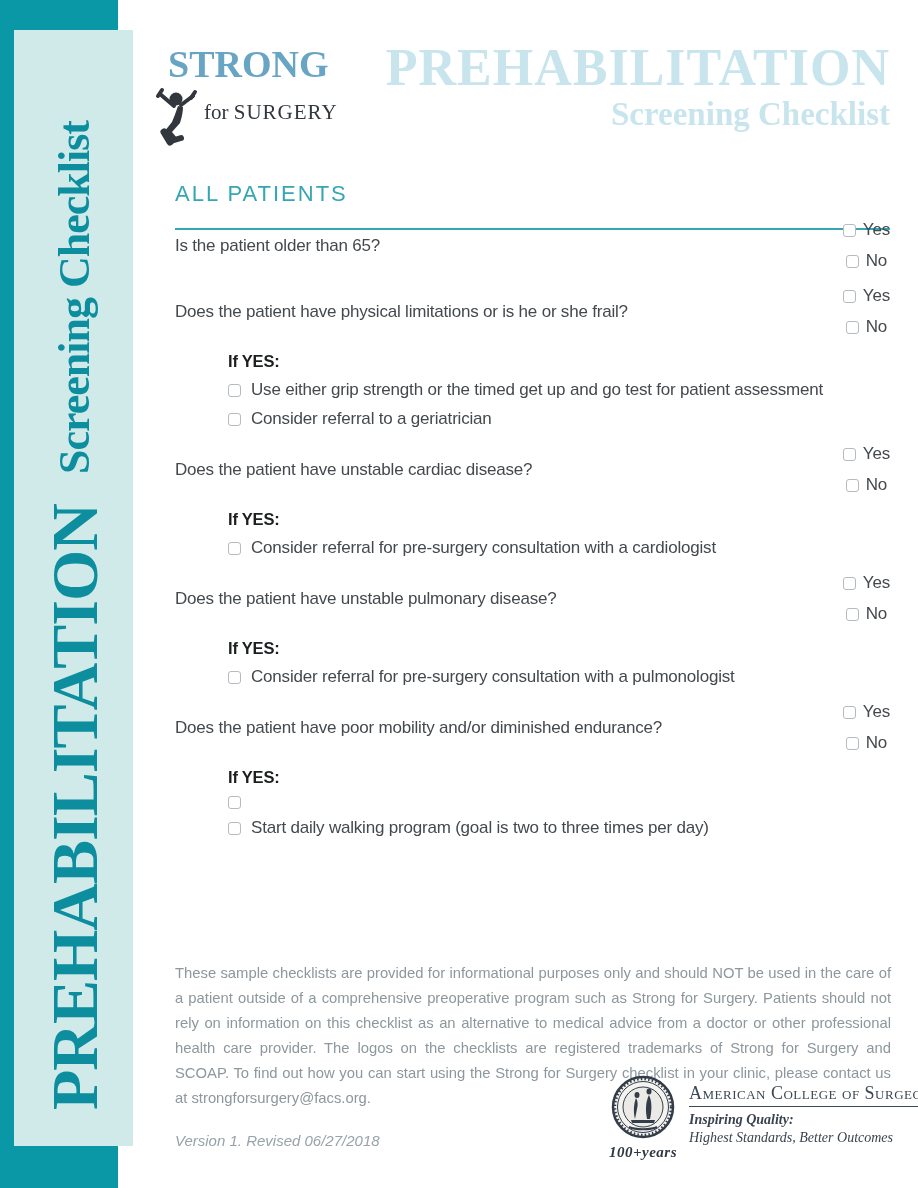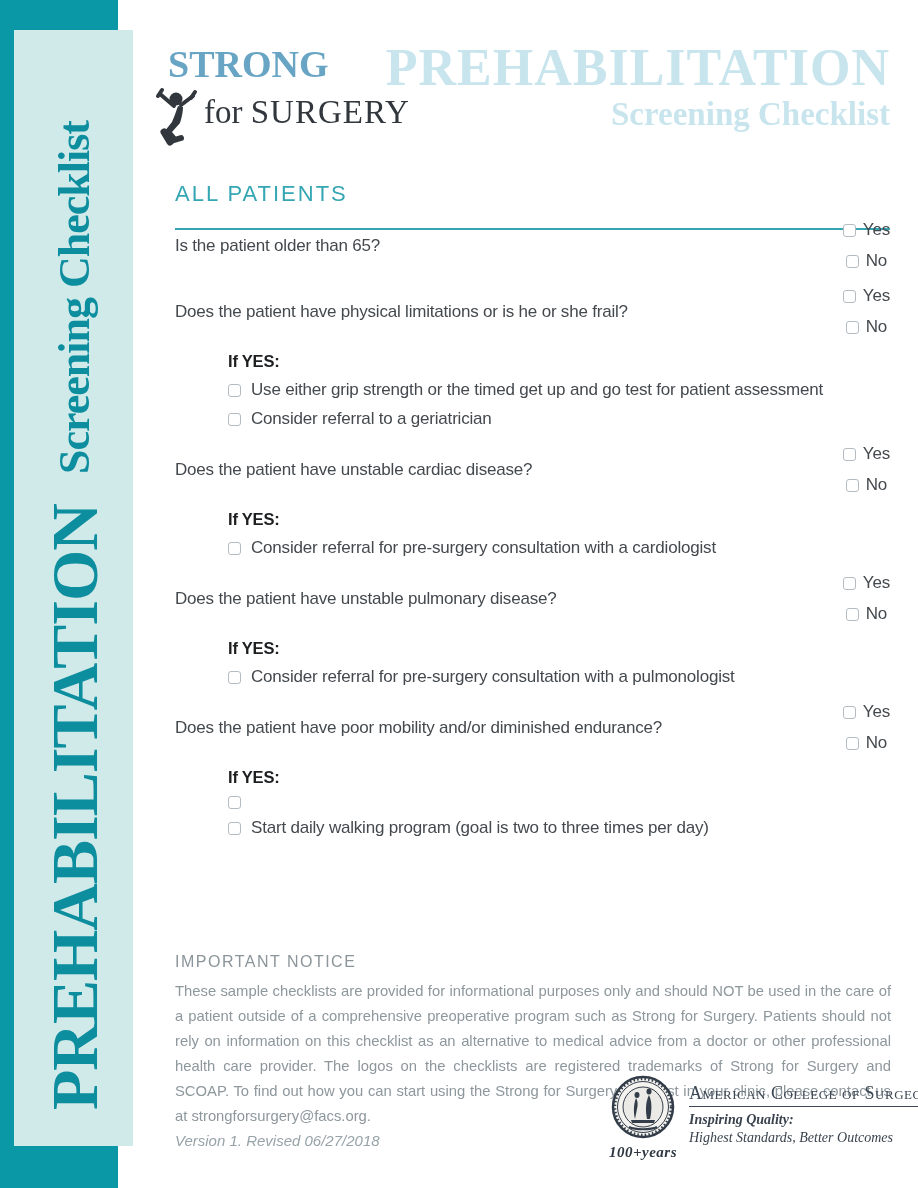--- a/index.html
+++ b/index.html
@@ -37,21 +37,21 @@
 
   
   .logo-figure { position:absolute; left:150px; top:86px; }
   .logo-strong {
     position:absolute; left:168px; top:36px;
     font-family:"Liberation Serif", serif; font-weight:bold;
     font-size:38px; line-height:56px; color:#68a4c3; letter-spacing:0px;
   }
   .logo-forsurgery {
     position:absolute; left:204px; top:94px;
-    font-family:"Liberation Serif", serif; font-size:33px; line-height:36px;
+    font-family:"Liberation Serif", serif; font-size:21px; line-height:36px;
     color:#31373c;
   }
   .logo-forsurgery .sur { letter-spacing:1px; }
   .head-right {
     position:absolute; right:28px; top:42px; text-align:right;
   }
   .head-title {
     font-family:"Liberation Serif", serif; font-weight:bold;
     font-size:52px; line-height:52px; color:#c8e5ee; letter-spacing:1px;
   }
@@ -261,21 +261,20 @@
       <span class="cb"></span>
     </div>
     <div class="chk-item">
       <span class="cb"></span>
       <span>Start daily walking program (goal is two to three times per day)</span>
     </div>
 
   </div>
 
   <div class="notice">
-    <div class="notice-title">IMPORTANT NOTICE</div>
     <div class="notice-body">These sample checklists are provided for informational purposes only and should NOT be used in the care of a patient outside of a comprehensive preoperative program such as Strong for Surgery. Patients should not rely on information on this checklist as an alternative to medical advice from a doctor or other professional health care provider. The logos on the checklists are registered trademarks of Strong for Surgery and SCOAP. To find out how you can start using the Strong for Surgery checklist in your clinic, please contact us at strongforsurgery@facs.org.</div>
   </div>
 
   <div class="version">Version 1. Revised 06/27/2018</div>
 
   <div class="acs">
     <div class="acs-seal-col">
       <svg width="64" height="64" viewBox="0 0 64 64">
         <circle cx="32" cy="32" r="30" fill="#f4f3f0" stroke="#333d49" stroke-width="2.5"></circle>
         <circle cx="32" cy="32" r="25.5" fill="none" stroke="#333d49" stroke-width="1"></circle>

